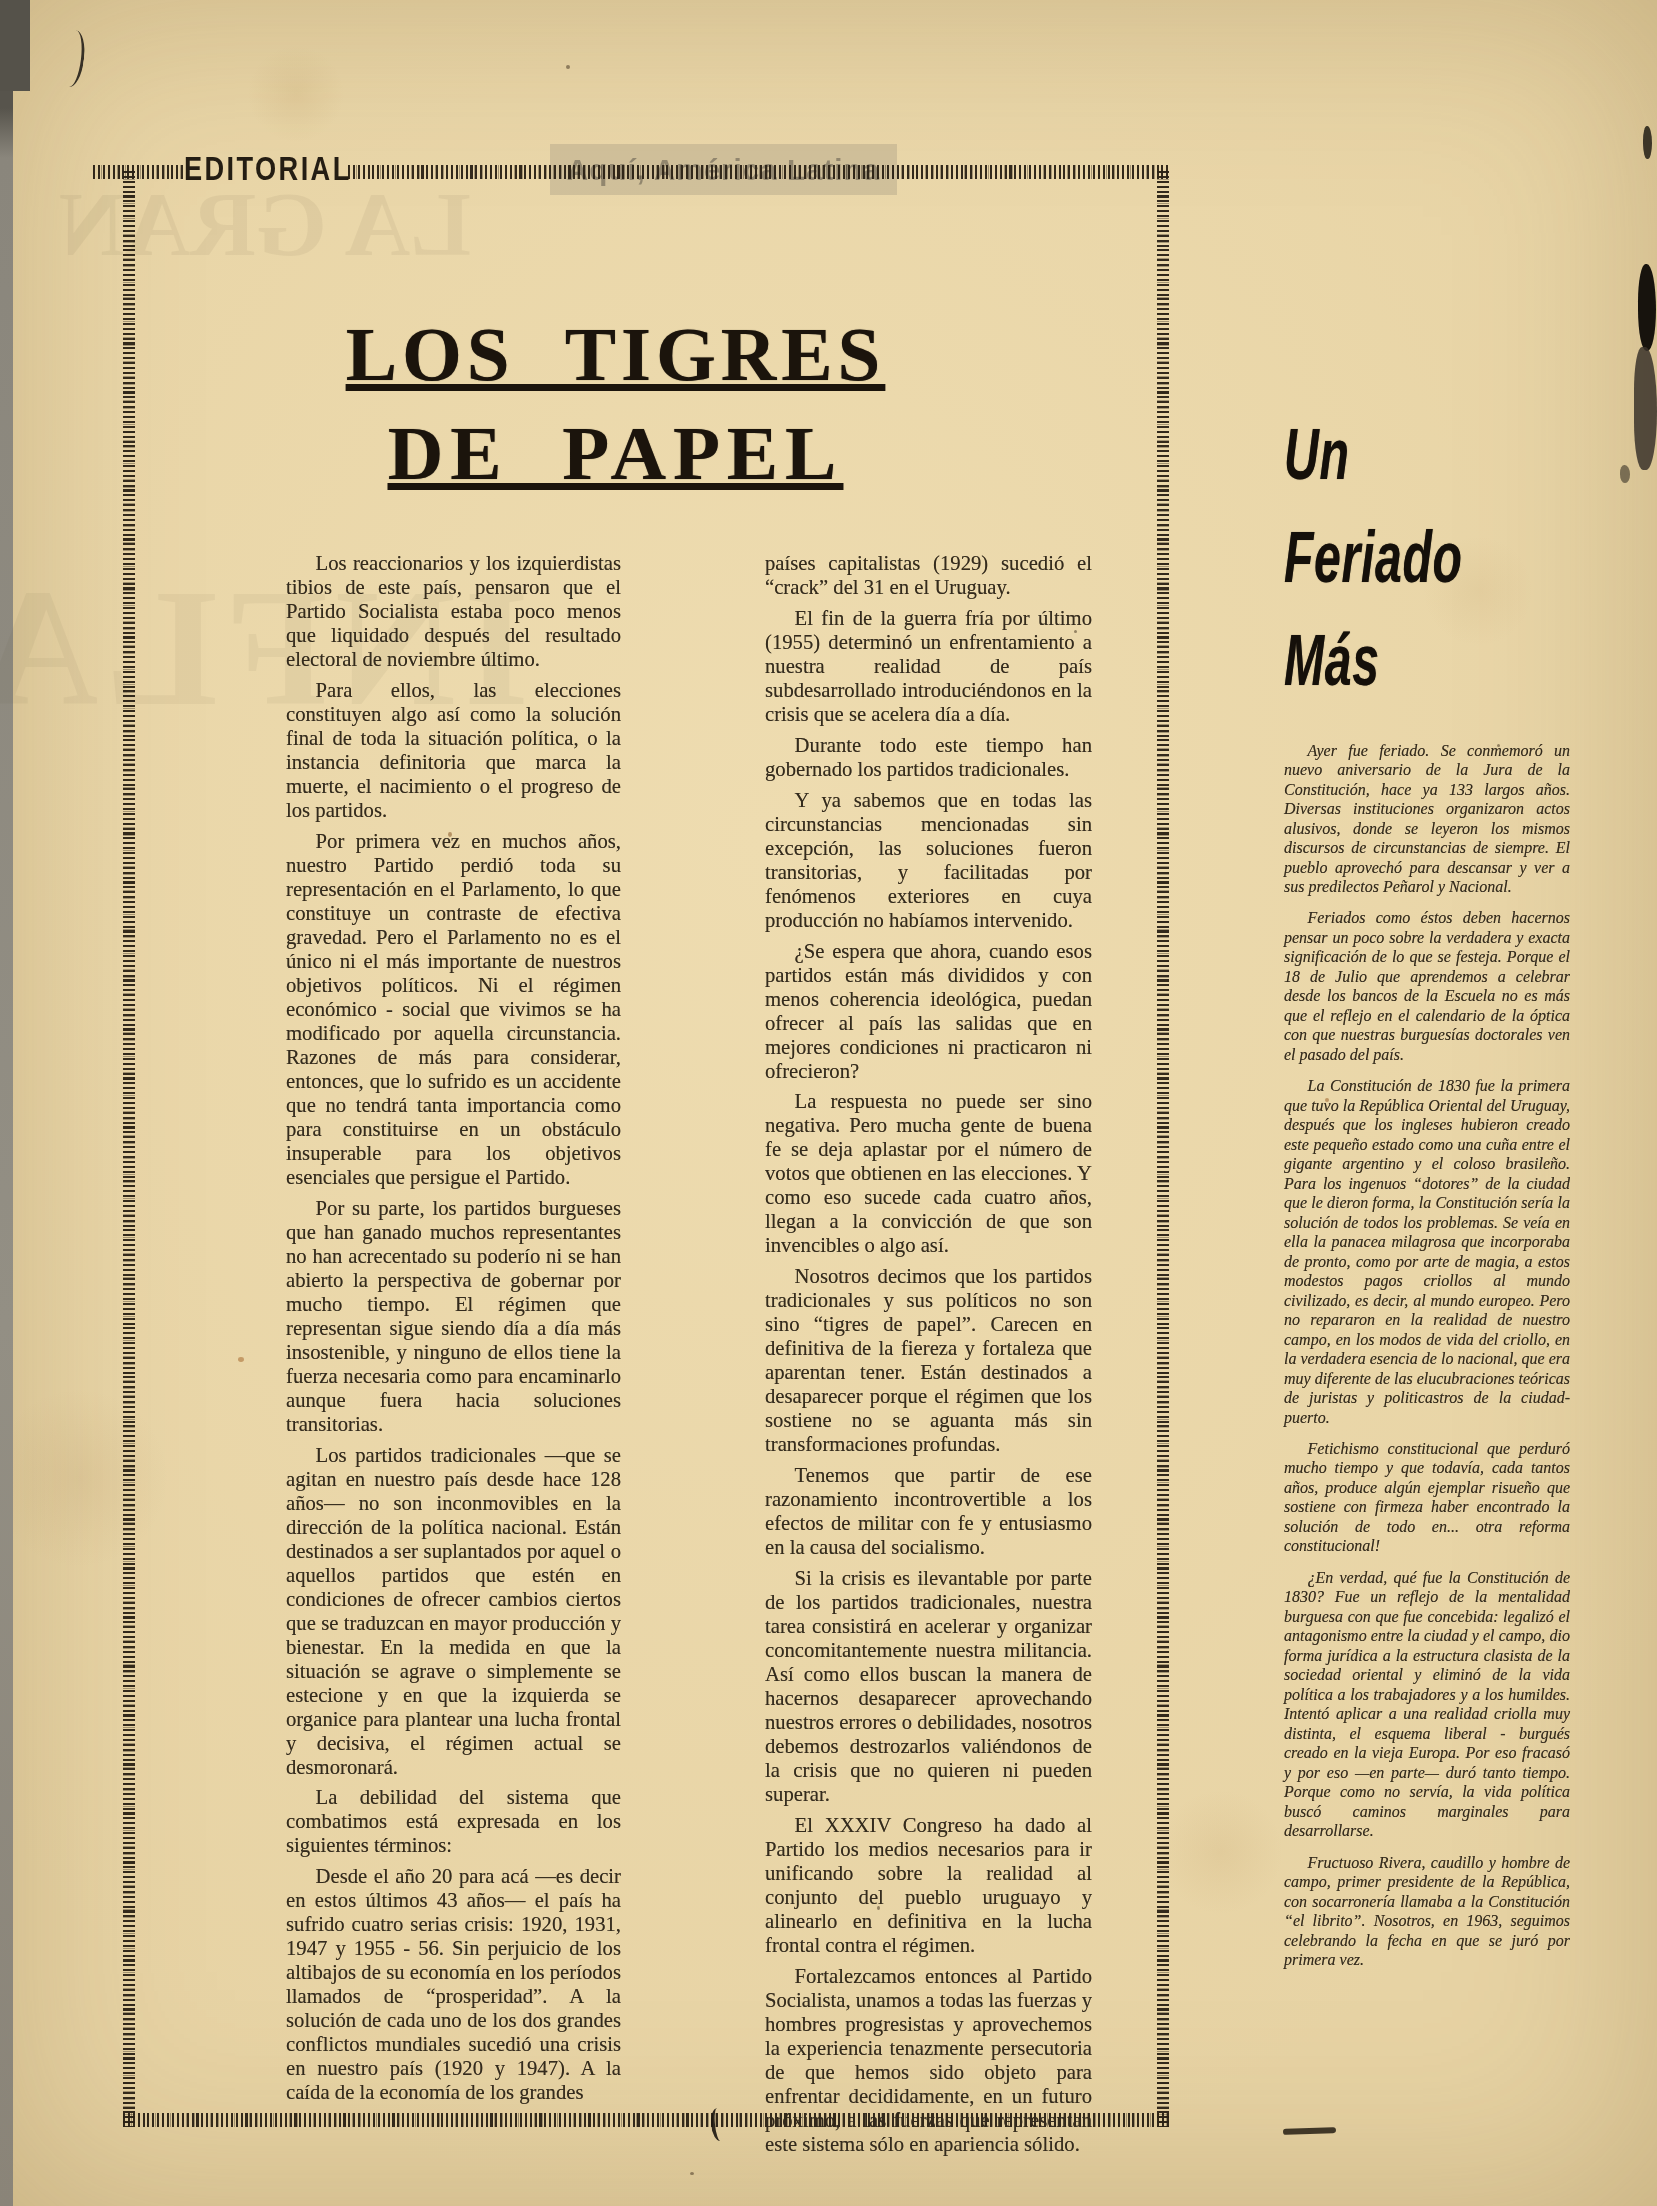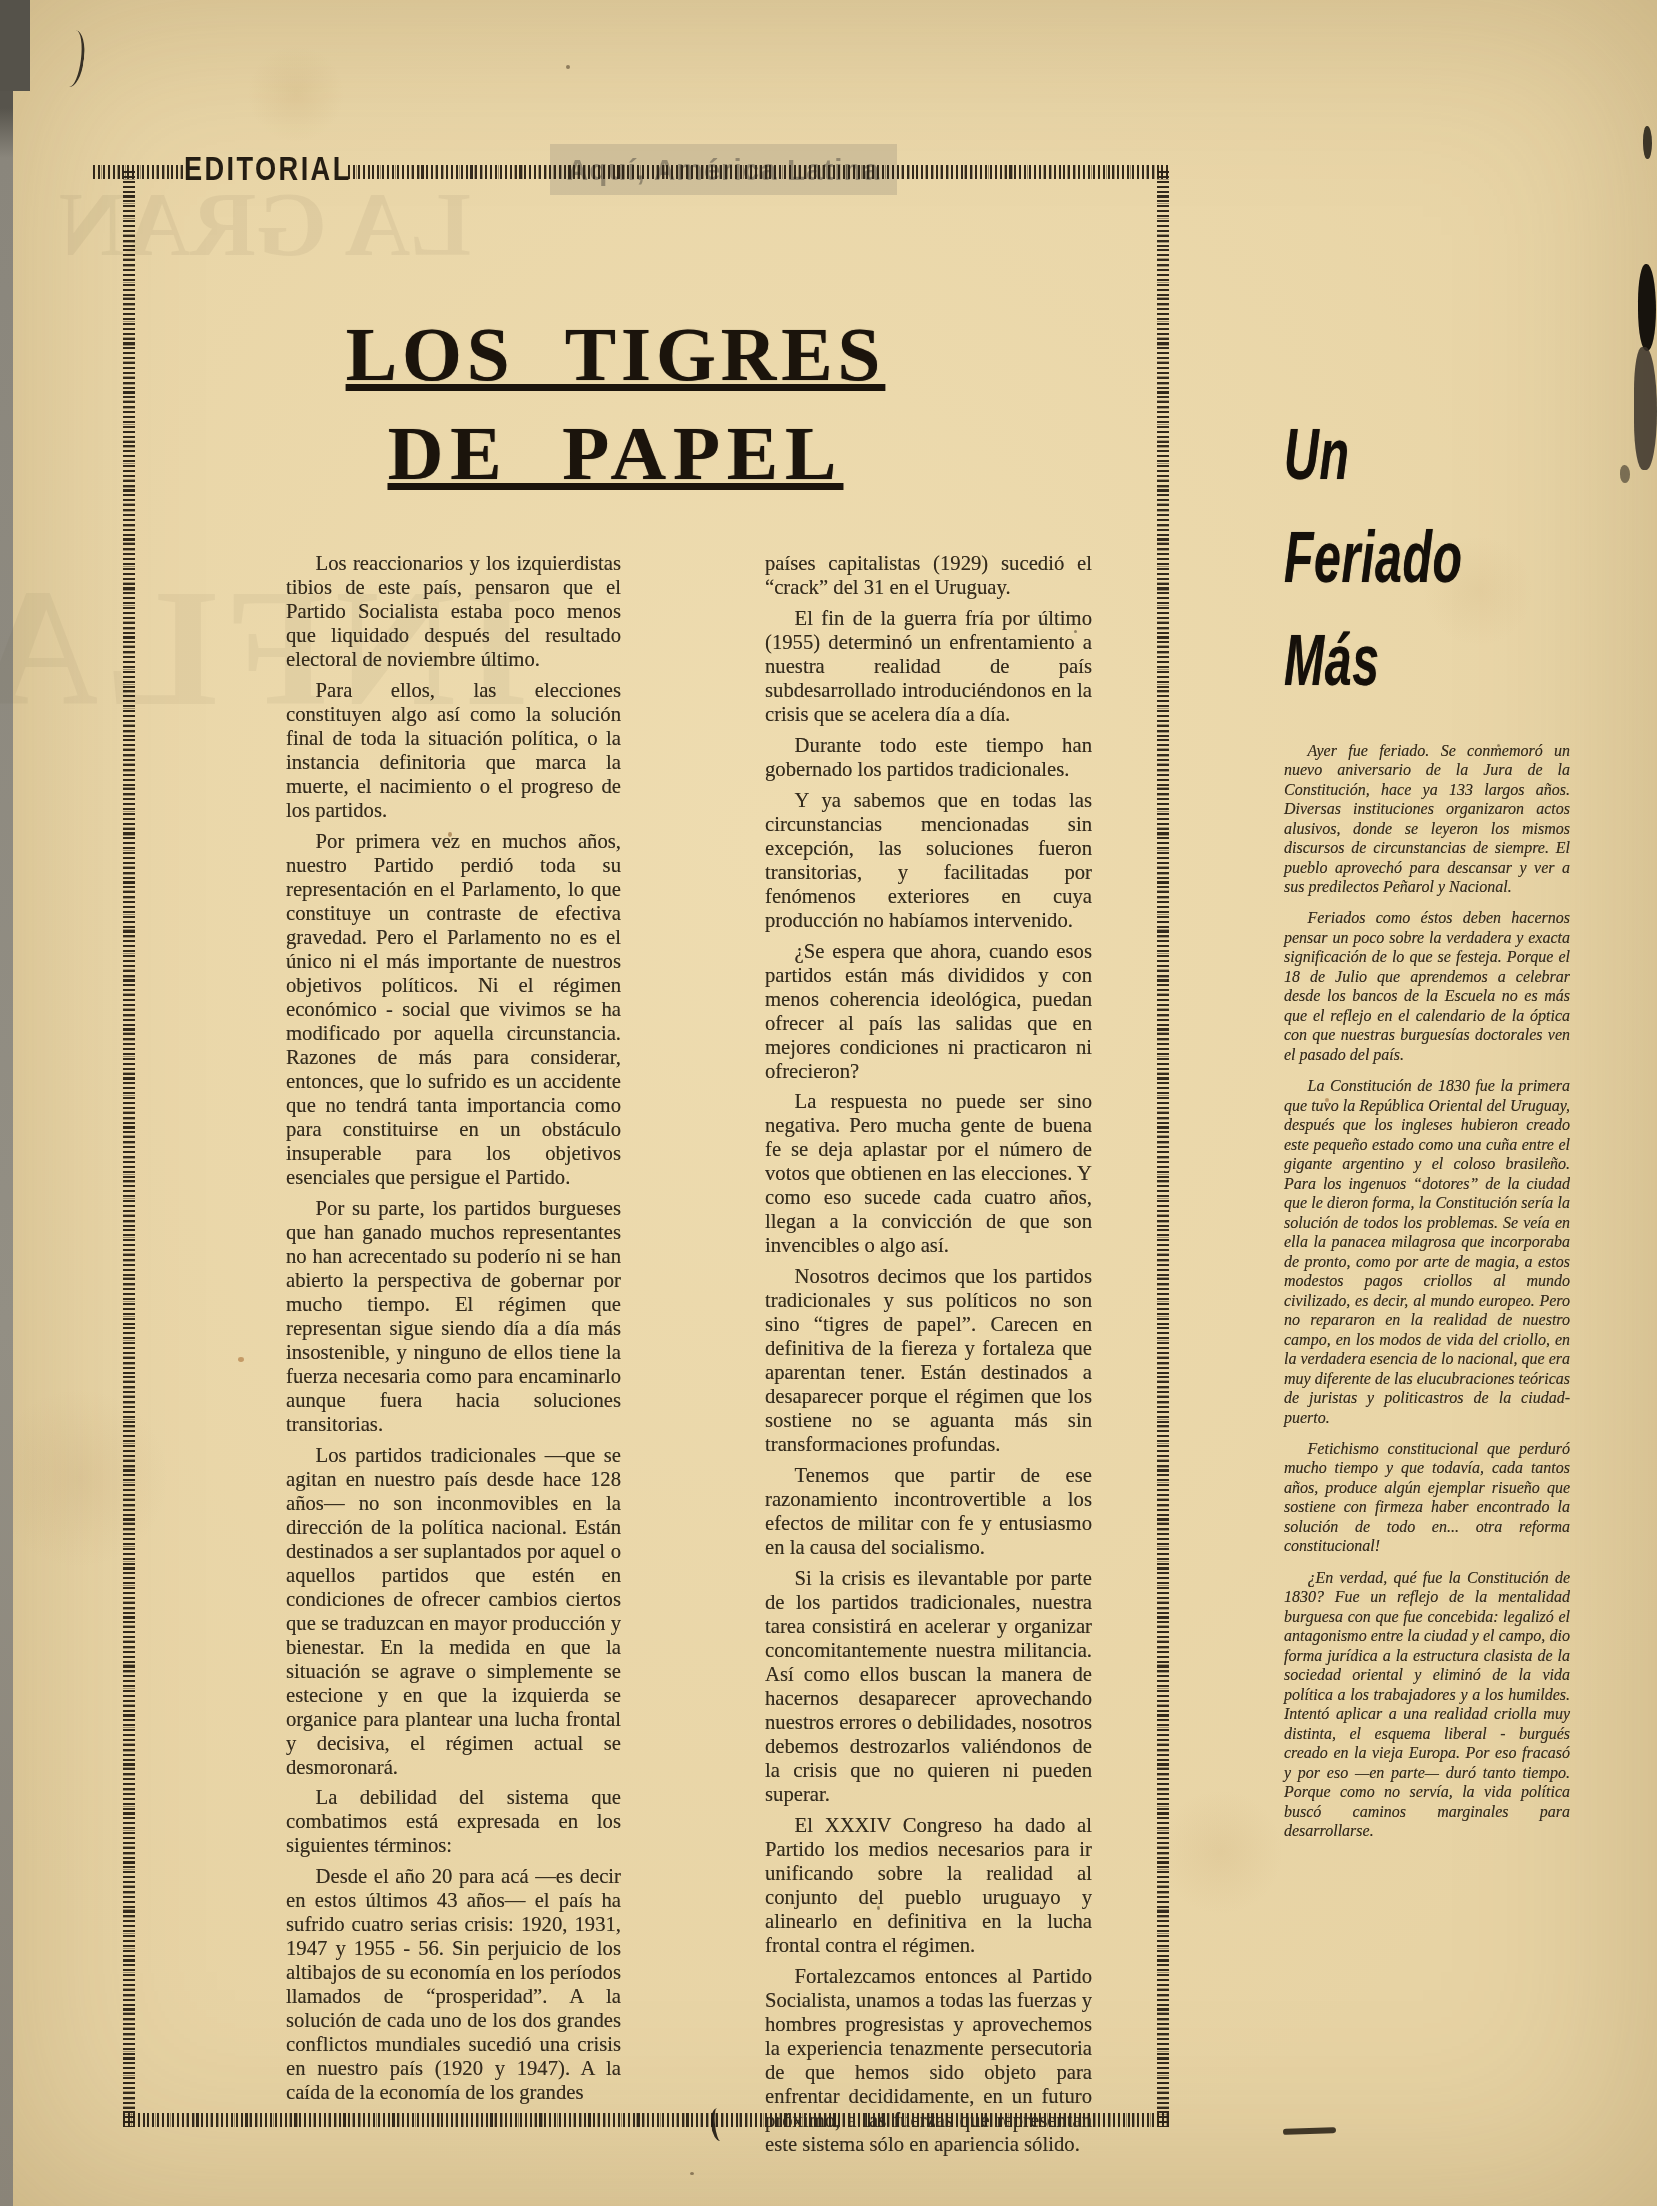--- a/index.html
+++ b/index.html
@@ -159,20 +159,21 @@
         <p>Un</p>
         <p>Feriado</p>
         <p>Más</p>
       </div>
     <div class="sidebar-body">
         <p>Ayer fue feriado. Se conmemoró un nuevo aniversario de la Jura de la Constitución, hace ya 133 largos años. Diversas instituciones organizaron actos alusivos, donde se leyeron los mismos discursos de circunstancias de siempre. El pueblo aprovechó para descansar y ver a sus predilectos Peñarol y Nacional.</p>
         <p>Feriados como éstos deben hacernos pensar un poco sobre la verdadera y exacta significación de lo que se festeja. Porque el 18 de Julio que aprendemos a celebrar desde los bancos de la Escuela no es más que el reflejo en el calendario de la óptica con que nuestras burguesías doctorales ven el pasado del país.</p>
         <p>La Constitución de 1830 fue la primera que tuvo la República Oriental del Uruguay, después que los ingleses hubieron creado este pequeño estado como una cuña entre el gigante argentino y el coloso brasileño. Para los ingenuos “dotores” de la ciudad que le dieron forma, la Constitución sería la solución de todos los problemas. Se veía en ella la panacea milagrosa que incorporaba de pronto, como por arte de magia, a estos modestos pagos criollos al mundo civilizado, es decir, al mundo europeo. Pero no repararon en la realidad de nuestro campo, en los modos de vida del criollo, en la verdadera esencia de lo nacional, que era muy diferente de las elucubraciones teóricas de juristas y politicastros de la ciudad-puerto.</p>
         <p>Fetichismo constitucional que perduró mucho tiempo y que todavía, cada tantos años, produce algún ejemplar risueño que sostiene con firmeza haber encontrado la solución de todo en... otra reforma constitucional!</p>
         <p>¿En verdad, qué fue la Constitución de 1830? Fue un reflejo de la mentalidad burguesa con que fue concebida: legalizó el antagonismo entre la ciudad y el campo, dio forma jurídica a la estructura clasista de la sociedad oriental y eliminó de la vida política a los trabajadores y a los humildes. Intentó aplicar a una realidad criolla muy distinta, el esquema liberal - burgués creado en la vieja Europa. Por eso fracasó y por eso —en parte— duró tanto tiempo. Porque como no servía, la vida política buscó caminos marginales para desarrollarse.</p>
+        <p>Fructuoso Rivera, caudillo y hombre de campo, primer presidente de la República, con socarronería llamaba a la Constitución “el librito”. Nosotros, en 1963, seguimos celebrando la fecha en que se juró por primera vez.</p>
       </div>
   </div>
 
   <div class="smudge-underline"></div>
   <div class="ink-mark-bottom"></div>
 
 </div>
 
 
 </body></html>

